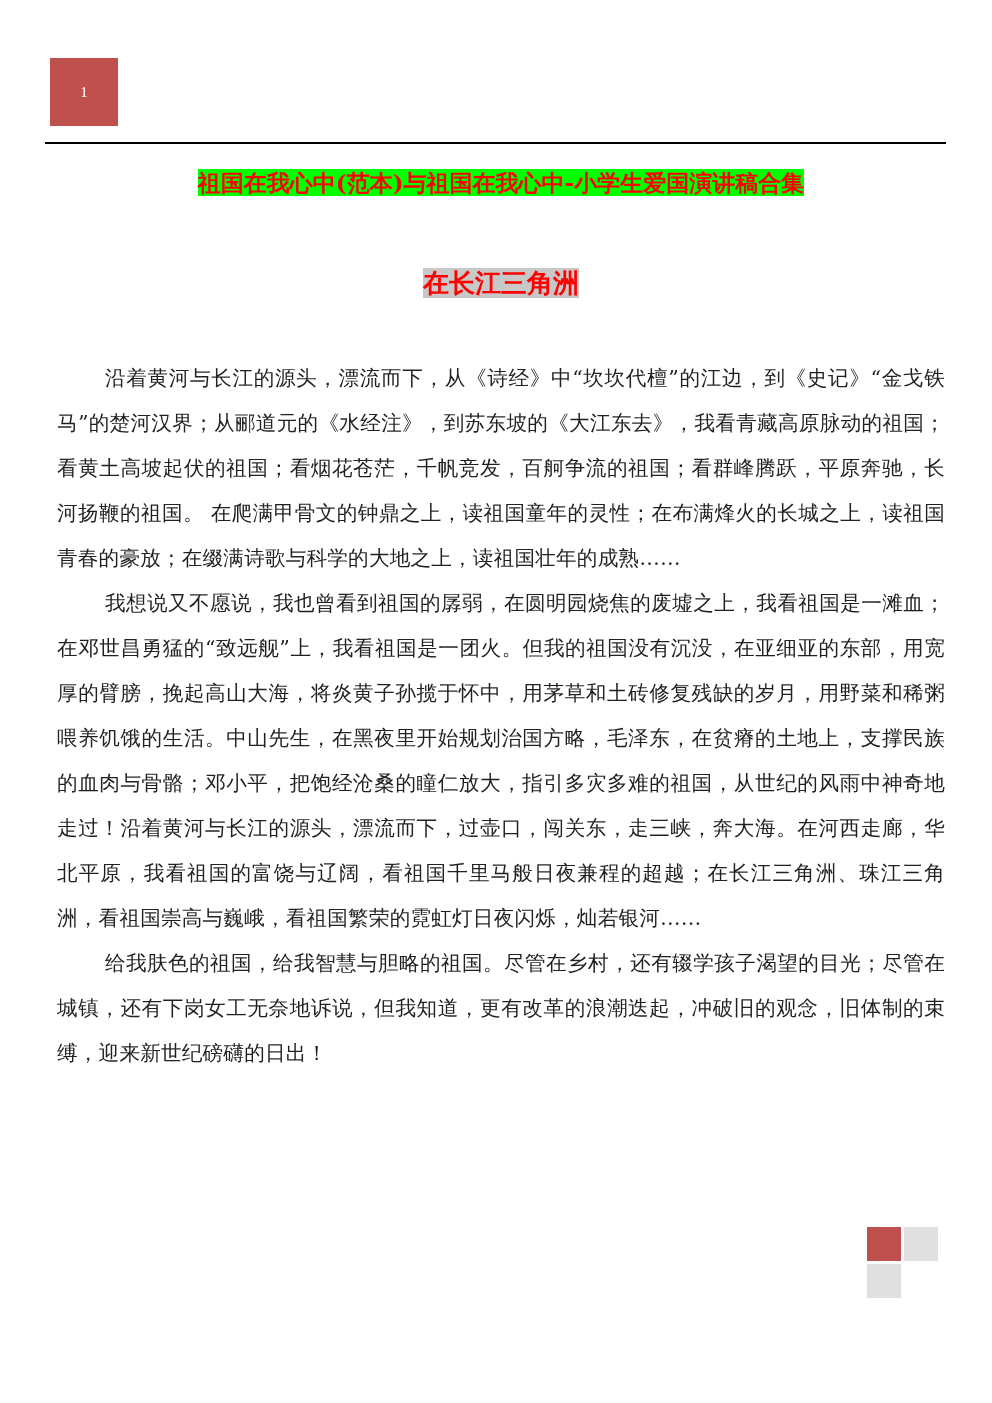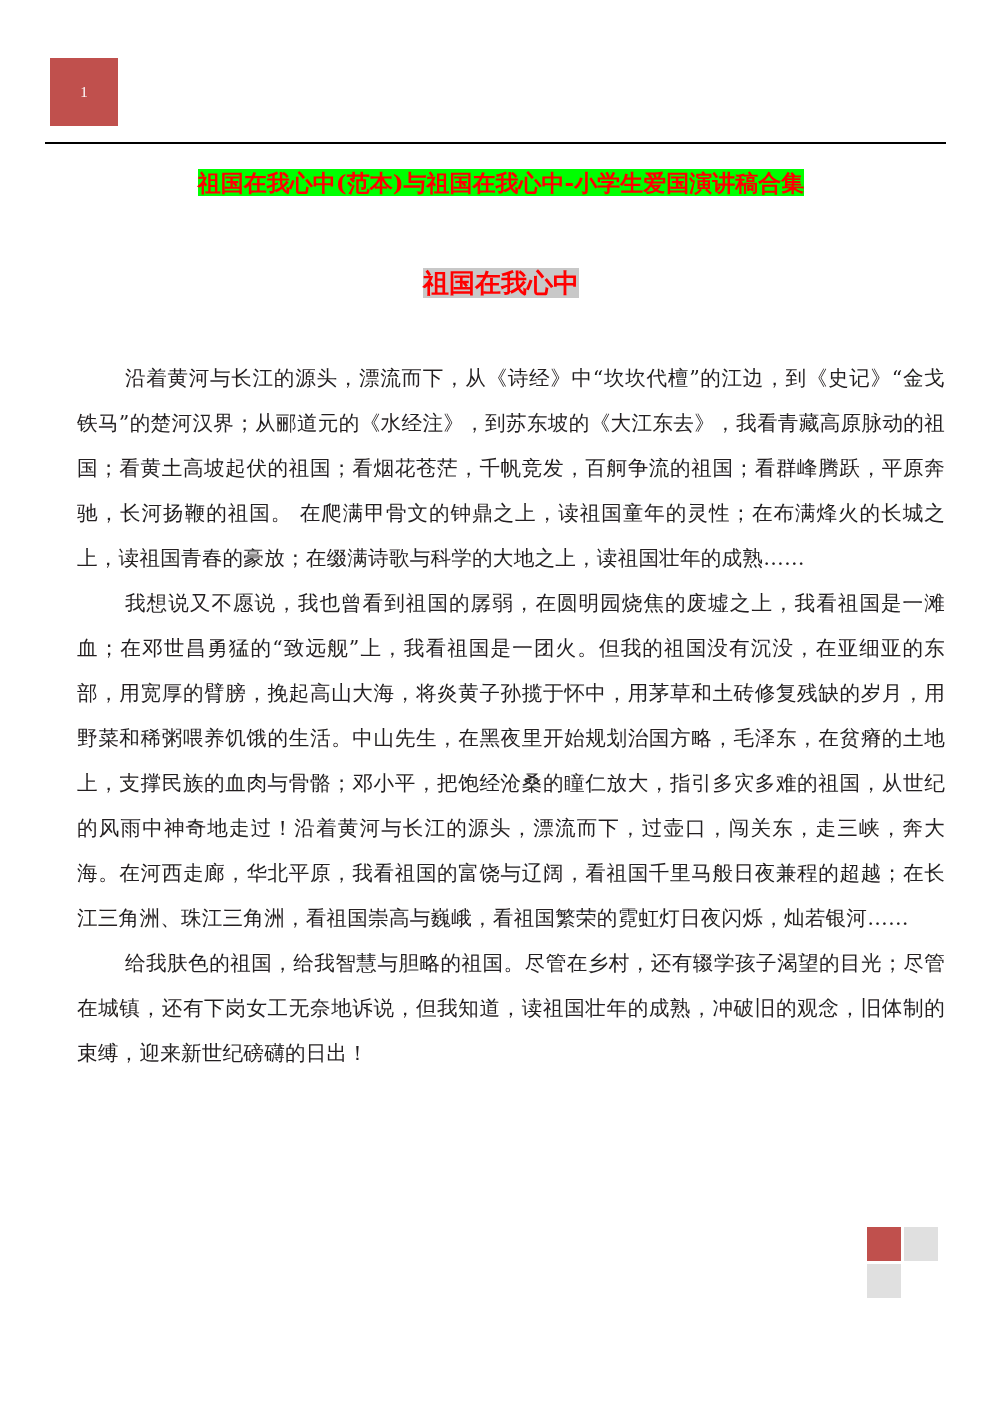--- a/index.html
+++ b/index.html
@@ -86,21 +86,20 @@
     color: #ff0000;
     font-family: "DejaVu Serif", "Liberation Serif", serif;
     font-weight: bold;
     font-size: 26px;
     line-height: 42px;
     white-space: nowrap;
   }
 
   .body-block {
     margin-top: 52px;
-    margin-left: 20px;
   }
   p.para {
     margin: 0 0 0 0;
     padding: 0;
     color: #231f20;
     font-family: "DejaVu Serif", "Liberation Serif", serif;
     font-size: 20.6px;
     line-height: 45px;
     text-align: justify;
     text-justify: inter-character;
@@ -152,27 +151,27 @@
 
   <div class="header-rule"></div>
 
   <div class="content">
 
     <div class="doc-title">
       <span class="hl">祖国在我心中(范本)与祖国在我心中-小学生爱国演讲稿合集</span>
     </div>
 
     <div class="doc-subtitle">
-      <span class="hl">祖国在我心中</span>
+      <span class="hl">在长江三角洲</span>
     </div>
 
     <div class="body-block">
       <p class="para">沿着黄河与长江的源头，漂流而下，从《诗经》中“坎坎代檀”的江边，到《史记》“金戈铁马”的楚河汉界；从郦道元的《水经注》，到苏东坡的《大江东去》，我看青藏高原脉动的祖国；看黄土高坡起伏的祖国；看烟花苍茫，千帆竞发，百舸争流的祖国；看群峰腾跃，平原奔驰，长河扬鞭的祖国。 在爬满甲骨文的钟鼎之上，读祖国童年的灵性；在布满烽火的长城之上，读祖国青春的豪放；在缀满诗歌与科学的大地之上，读祖国壮年的成熟……</p>
       <p class="para">我想说又不愿说，我也曾看到祖国的孱弱，在圆明园烧焦的废墟之上，我看祖国是一滩血；在邓世昌勇猛的“致远舰”上，我看祖国是一团火。但我的祖国没有沉没，在亚细亚的东部，用宽厚的臂膀，挽起高山大海，将炎黄子孙揽于怀中，用茅草和土砖修复残缺的岁月，用野菜和稀粥喂养饥饿的生活。中山先生，在黑夜里开始规划治国方略，毛泽东，在贫瘠的土地上，支撑民族的血肉与骨骼；邓小平，把饱经沧桑的瞳仁放大，指引多灾多难的祖国，从世纪的风雨中神奇地走过！沿着黄河与长江的源头，漂流而下，过壶口，闯关东，走三峡，奔大海。在河西走廊，华北平原，我看祖国的富饶与辽阔，看祖国千里马般日夜兼程的超越；在长江三角洲、珠江三角洲，看祖国崇高与巍峨，看祖国繁荣的霓虹灯日夜闪烁，灿若银河……</p>
-      <p class="para">给我肤色的祖国，给我智慧与胆略的祖国。尽管在乡村，还有辍学孩子渴望的目光；尽管在城镇，还有下岗女工无奈地诉说，但我知道，读祖国壮年的成熟，冲破旧的观念，旧体制的束缚，迎来新世纪磅礴的日出！</p>
+      <p class="para">给我肤色的祖国，给我智慧与胆略的祖国。尽管在乡村，还有辍学孩子渴望的目光；尽管在城镇，还有下岗女工无奈地诉说，但我知道，更有改革的浪潮迭起，冲破旧的观念，旧体制的束缚，迎来新世纪磅礴的日出！</p>
     </div>
 
   </div>
 
   <div class="footer-deco">
     <div class="sq sq-red"></div>
     <div class="sq sq-gray-a"></div>
     <div class="sq sq-gray-b"></div>
   </div>
 

